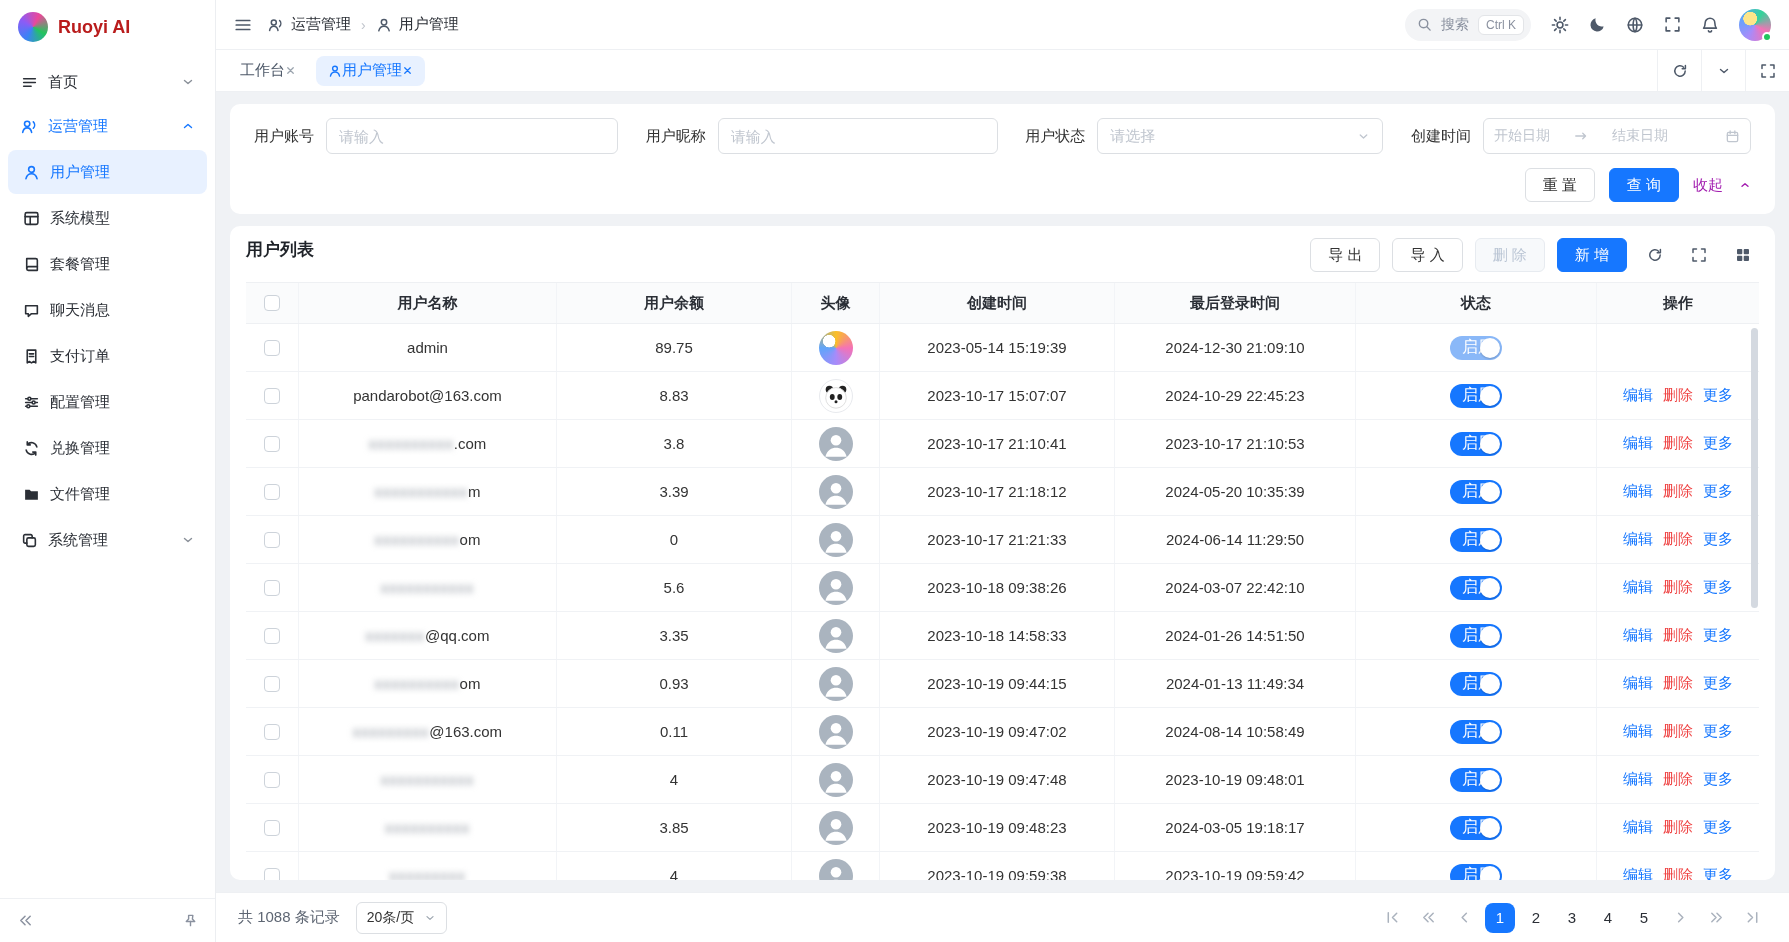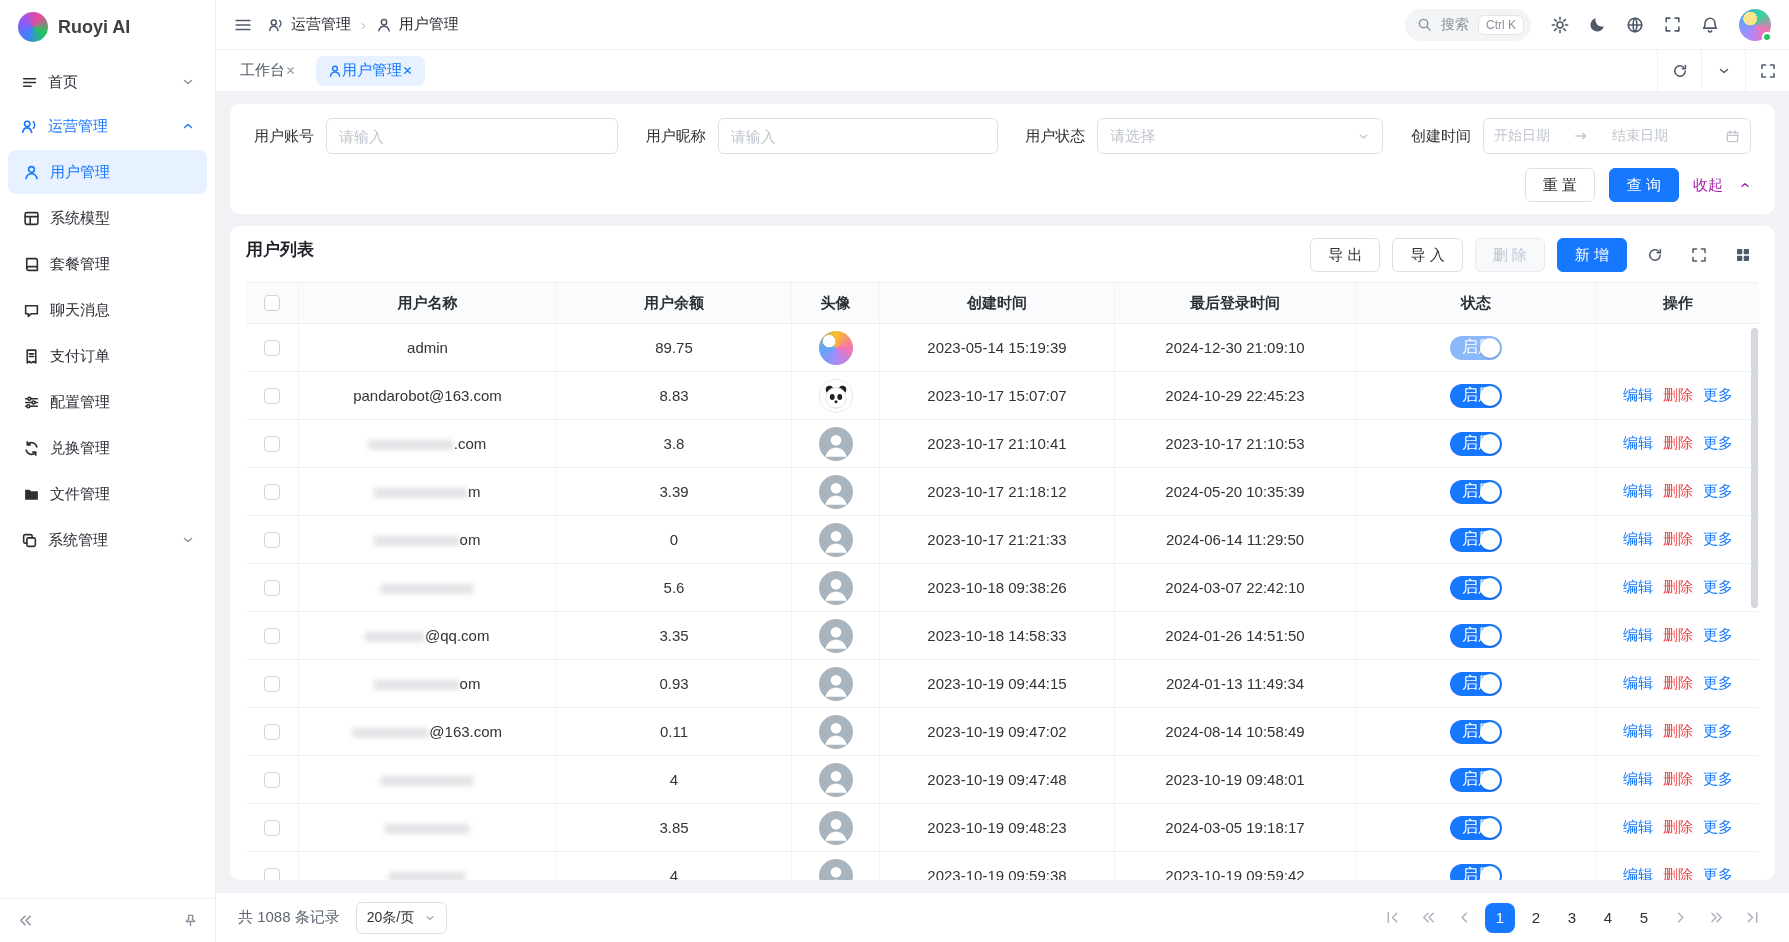--- a/index.html
+++ b/index.html
@@ -5,21 +5,21 @@
   *{margin:0;padding:0;box-sizing:border-box}
   html,body{width:1789px;height:942px;overflow:hidden}
   body{font-family:"Liberation Sans","DejaVu Sans",sans-serif;font-size:15px;color:#333;background:#f0f2f5}
   svg{display:block}
   .app{display:flex;width:1789px;height:942px}
 
   
   .sidebar{width:216px;background:#fff;border-right:1px solid #eceef1;display:flex;flex-direction:column;flex-shrink:0}
   .logo{height:54px;display:flex;align-items:center;gap:10px;padding:0 18px;cursor:pointer}
   .logo-mark{width:30px;height:30px;border-radius:50%;background:conic-gradient(from 210deg,#3b82f6,#8b5cf6,#ec4899,#22c55e,#3b82f6);flex-shrink:0}
-  .logo-text{font-size:18px;font-weight:700;color:#404040;white-space:nowrap}
+  .logo-text{font-size:18px;font-weight:700;color:#b91c1c;white-space:nowrap}
   .nav{flex:1;padding:6px 8px;overflow:hidden}
   .nav-item,.sub-item{height:44px;display:flex;align-items:center;gap:10px;padding:0 12px;border-radius:8px;color:#2b2f36;cursor:pointer;white-space:nowrap}
   .nav-item .chev{margin-left:auto;color:#8a9099}
   .nav-item.parent-active{color:#1677ff}
   .nav-item.parent-active .chev{color:#1677ff}
   .submenu{padding-left:0}
   .sub-item{margin:2px 0;padding-left:14px}
   .sub-item.active{background:#e8f1ff;color:#1677ff}
   .nicon{width:18px;height:18px;display:flex;align-items:center;justify-content:center;flex-shrink:0}
   .sidebar-footer{height:44px;border-top:1px solid #eef0f3;display:flex;align-items:center;justify-content:space-between;padding:0 12px;color:#8a919f}

